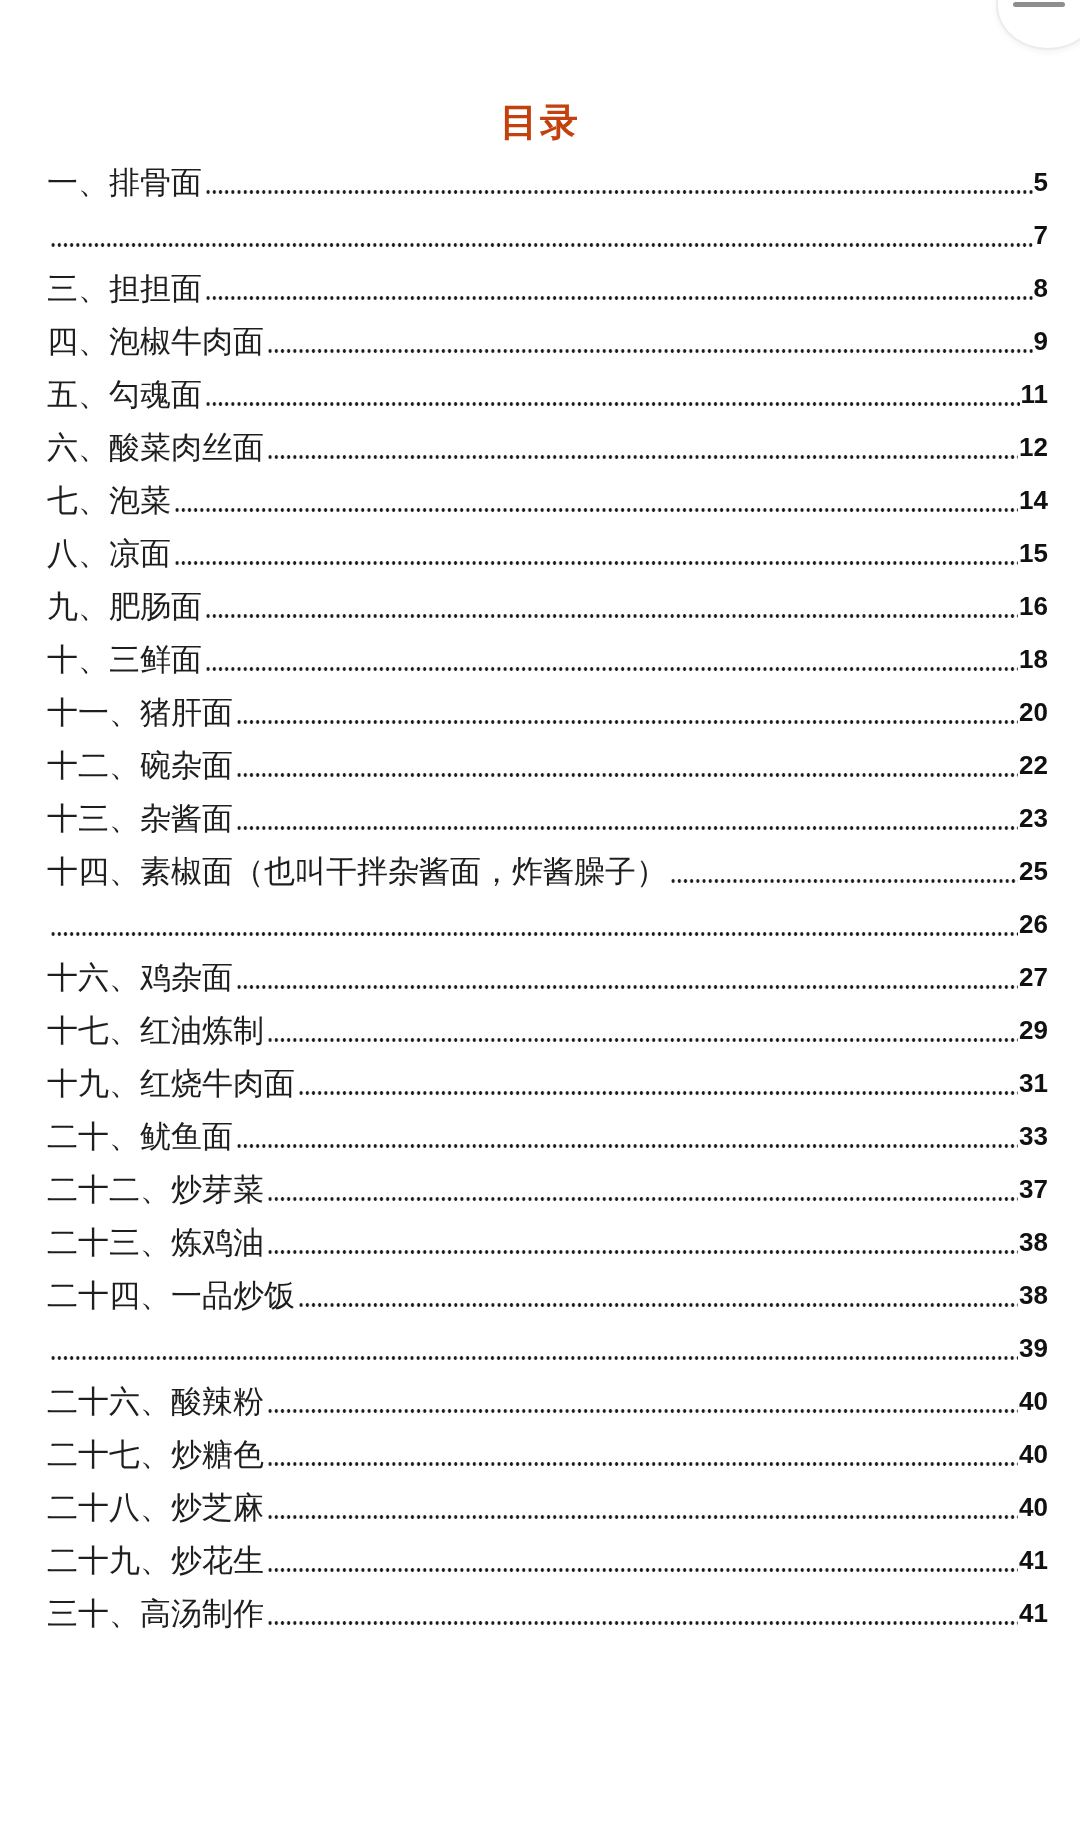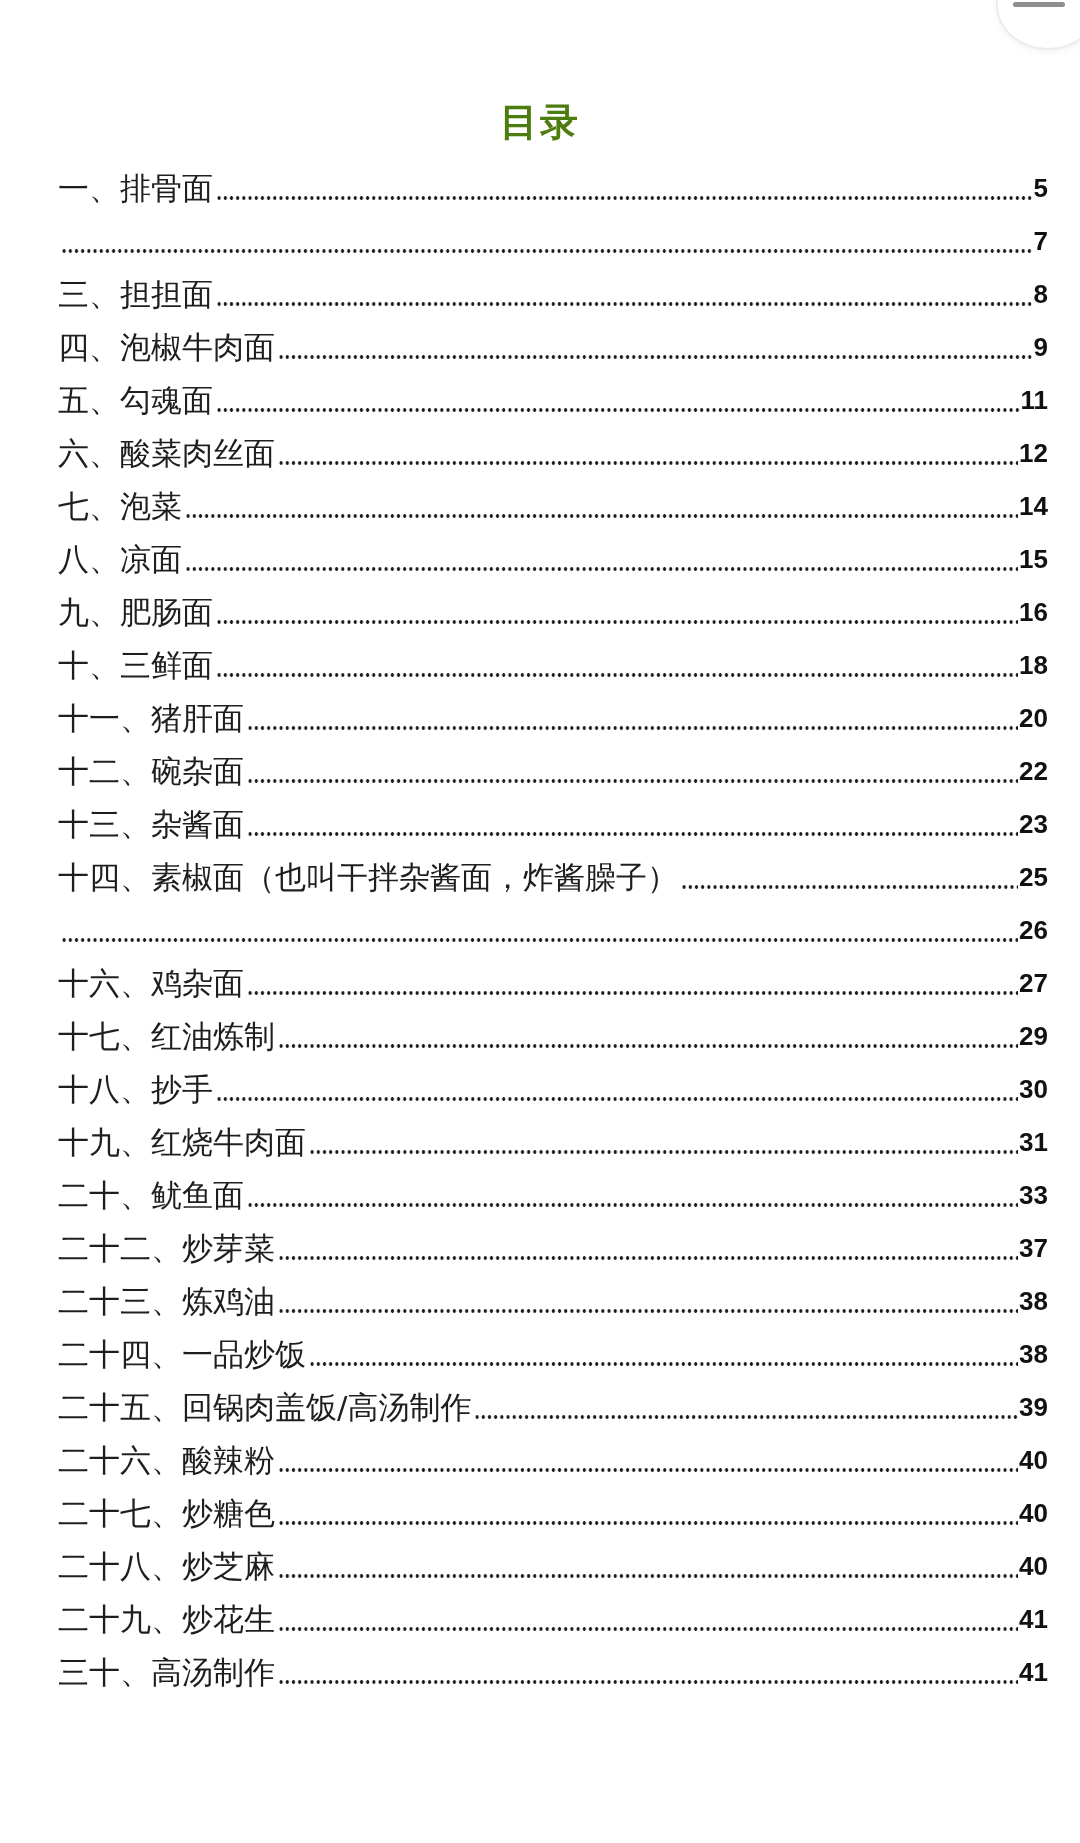--- a/index.html
+++ b/index.html
@@ -4,23 +4,23 @@
 <style>
   html, body { margin: 0; padding: 0; background: #ffffff; }
   body { width: 1080px; height: 1843px; position: relative; overflow: hidden;
          font-family: "DejaVu Sans", "Liberation Sans", sans-serif; color: #1a1a1a; }
   .corner-btn { position: absolute; left: 996px; top: -40px; width: 100px; height: 86px;
                 border-radius: 50%; border: 2px solid #ececec; background: #ffffff;
                 box-shadow: 0 2px 6px rgba(0,0,0,0.05); }
   .corner-bar { position: absolute; left: 1013px; top: 2px; width: 52px; height: 5px;
                 border-radius: 3px; background: #8e8e8e; }
   .title { position: absolute; left: 0; width: 1080px; top: 98px; text-align: center;
-           font-size: 38px; font-weight: bold; letter-spacing: 2px; line-height: 48px; color: #4d7c0f; }
+           font-size: 38px; font-weight: bold; letter-spacing: 2px; line-height: 48px; color: #c2410c; }
   .toc { position: absolute; left: 47px; top: 155px; width: 1001px; }
-  .toc-row { display: flex; align-items: flex-end; height: 53px; font-size: 31px; line-height: 40px; margin-left: 11px; }
+  .toc-row { display: flex; align-items: center; height: 53px; font-size: 31px; line-height: 40px; }
   .toc-label { white-space: nowrap; color: #1e1e1e; }
   .toc-leader { flex: 1; height: 40px; margin: 0 1px 0 3px; overflow: hidden; position: relative; }
   .toc-leader::before { content: ""; position: absolute; left: 0; right: 0; bottom: 8px; height: 4px;
            background-image: radial-gradient(circle, #1a1a1a 1.6px, transparent 1.9px);
            background-size: 6.2px 4px; background-repeat: repeat-x; }
   .toc-page { white-space: nowrap; font-family: "Liberation Sans", sans-serif; font-weight: bold;
               font-size: 26px; color: #111; }
 </style>
 </head>
 <body>
@@ -108,25 +108,20 @@
       <span class="toc-label">十六、鸡杂面</span>
       <span class="toc-leader"></span>
       <span class="toc-page">27</span>
     </div>
     <div class="toc-row">
       <span class="toc-label">十七、红油炼制</span>
       <span class="toc-leader"></span>
       <span class="toc-page">29</span>
     </div>
     <div class="toc-row">
-      <span class="toc-label">十八、抄手</span>
-      <span class="toc-leader"></span>
-      <span class="toc-page">30</span>
-    </div>
-    <div class="toc-row">
       <span class="toc-label">十九、红烧牛肉面</span>
       <span class="toc-leader"></span>
       <span class="toc-page">31</span>
     </div>
     <div class="toc-row">
       <span class="toc-label">二十、鱿鱼面</span>
       <span class="toc-leader"></span>
       <span class="toc-page">33</span>
     </div>
     <div class="toc-row">
@@ -138,21 +133,20 @@
       <span class="toc-label">二十三、炼鸡油</span>
       <span class="toc-leader"></span>
       <span class="toc-page">38</span>
     </div>
     <div class="toc-row">
       <span class="toc-label">二十四、一品炒饭</span>
       <span class="toc-leader"></span>
       <span class="toc-page">38</span>
     </div>
     <div class="toc-row">
-      <span class="toc-label">二十五、回锅肉盖饭/高汤制作</span>
       <span class="toc-leader"></span>
       <span class="toc-page">39</span>
     </div>
     <div class="toc-row">
       <span class="toc-label">二十六、酸辣粉</span>
       <span class="toc-leader"></span>
       <span class="toc-page">40</span>
     </div>
     <div class="toc-row">
       <span class="toc-label">二十七、炒糖色</span>

